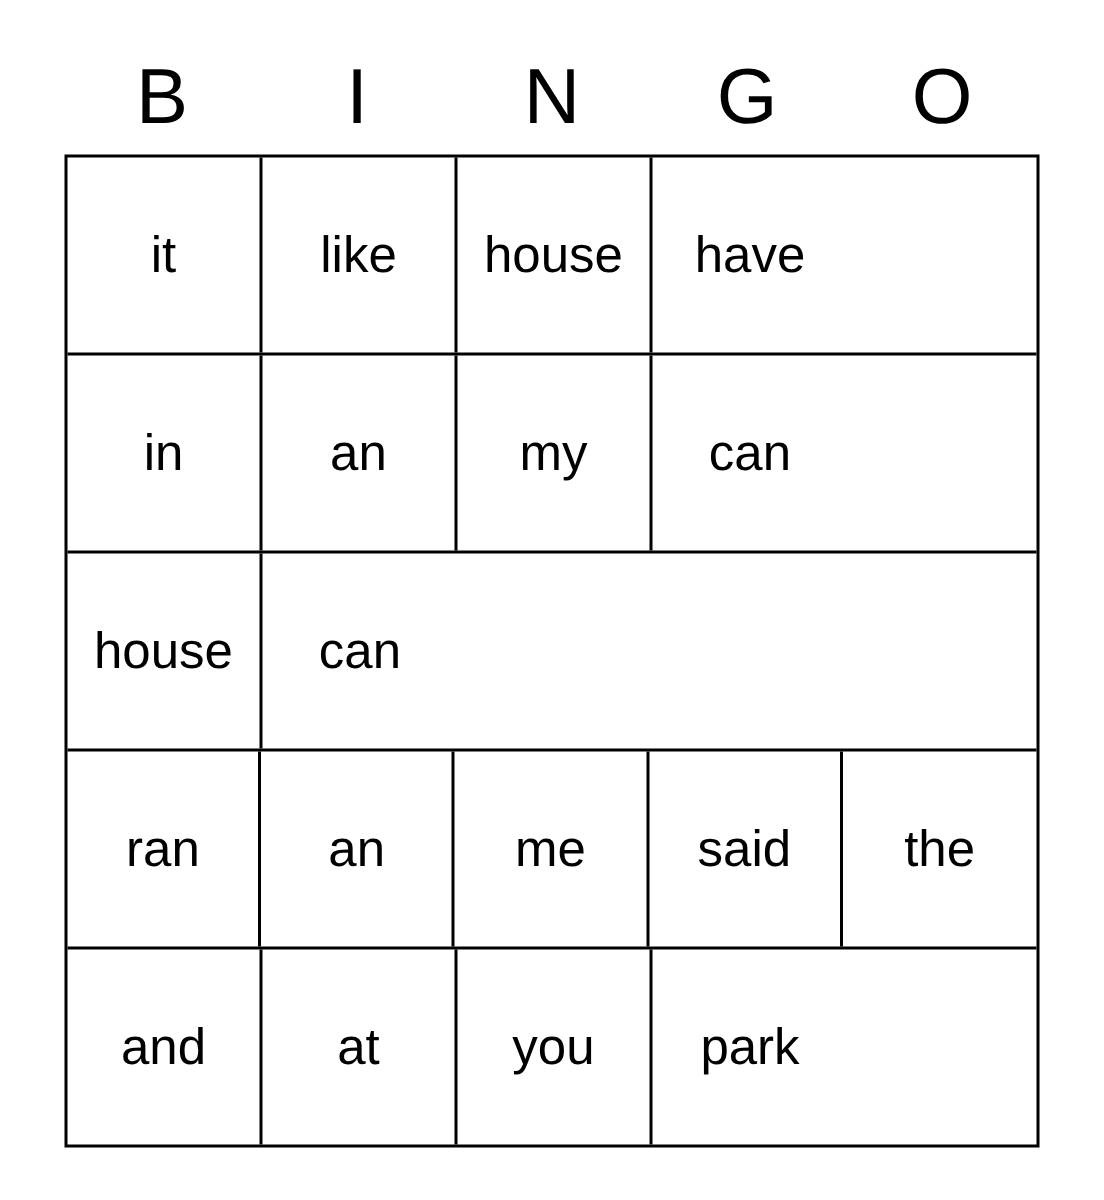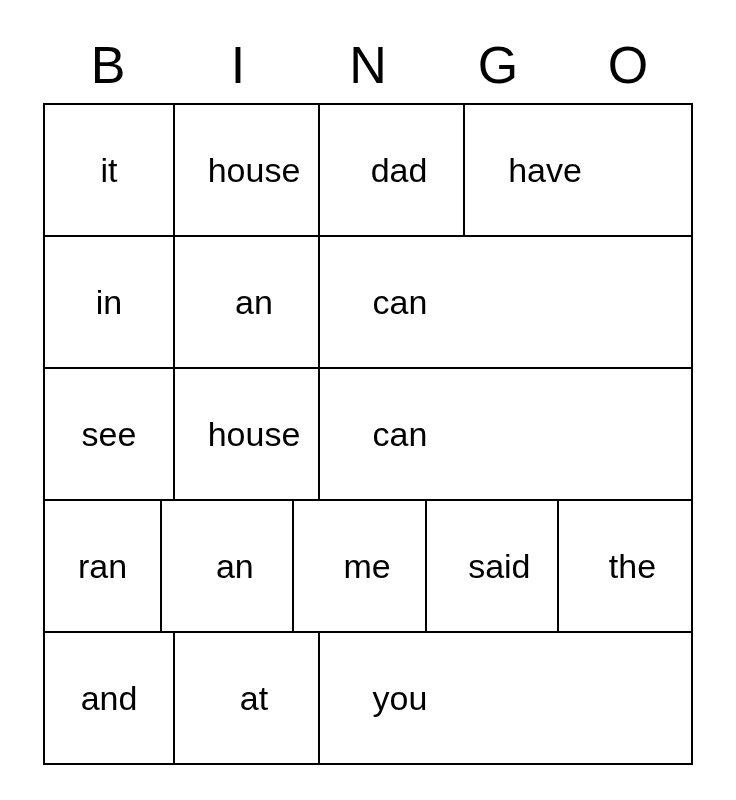--- a/index.html
+++ b/index.html
@@ -42,21 +42,20 @@
     }
 
     .bingo-grid {
       border: 2px solid #000;
       width: 650px;
     }
 
     .bingo-row {
       display: flex;
       border-bottom: 2px solid #000;
-      gap: 15px;
     }
 
     .bingo-row:last-child {
       border-bottom: none;
       align-items: center;
     }
 
     .bingo-cell {
       width: 130px;
       height: 130px;
@@ -81,40 +80,41 @@
     <div class="bingo-letter">B</div>
     <div class="bingo-letter">I</div>
     <div class="bingo-letter">N</div>
     <div class="bingo-letter">G</div>
     <div class="bingo-letter">O</div>
   </div>
   <div class="bingo-grid">
 
   <div class="bingo-row">
         <div class="bingo-cell">it</div>
+        <div class="bingo-cell">like</div>
         <div class="bingo-cell">house</div>
-        <div class="bingo-cell">dad</div>
         <div class="bingo-cell">have</div>
       </div>
       <div class="bingo-row">
         <div class="bingo-cell">in</div>
         <div class="bingo-cell">an</div>
+        <div class="bingo-cell">my</div>
         <div class="bingo-cell">can</div>
       </div>
       <div class="bingo-row">
-        <div class="bingo-cell">see</div>
         <div class="bingo-cell">house</div>
         <div class="bingo-cell">can</div>
       </div>
       <div class="bingo-row">
         <div class="bingo-cell">ran</div>
         <div class="bingo-cell">an</div>
         <div class="bingo-cell">me</div>
         <div class="bingo-cell">said</div>
         <div class="bingo-cell">the</div>
       </div>
       <div class="bingo-row">
         <div class="bingo-cell">and</div>
         <div class="bingo-cell">at</div>
         <div class="bingo-cell">you</div>
+        <div class="bingo-cell">park</div>
       </div>
     </div>
 </div>
 
 </body></html>

